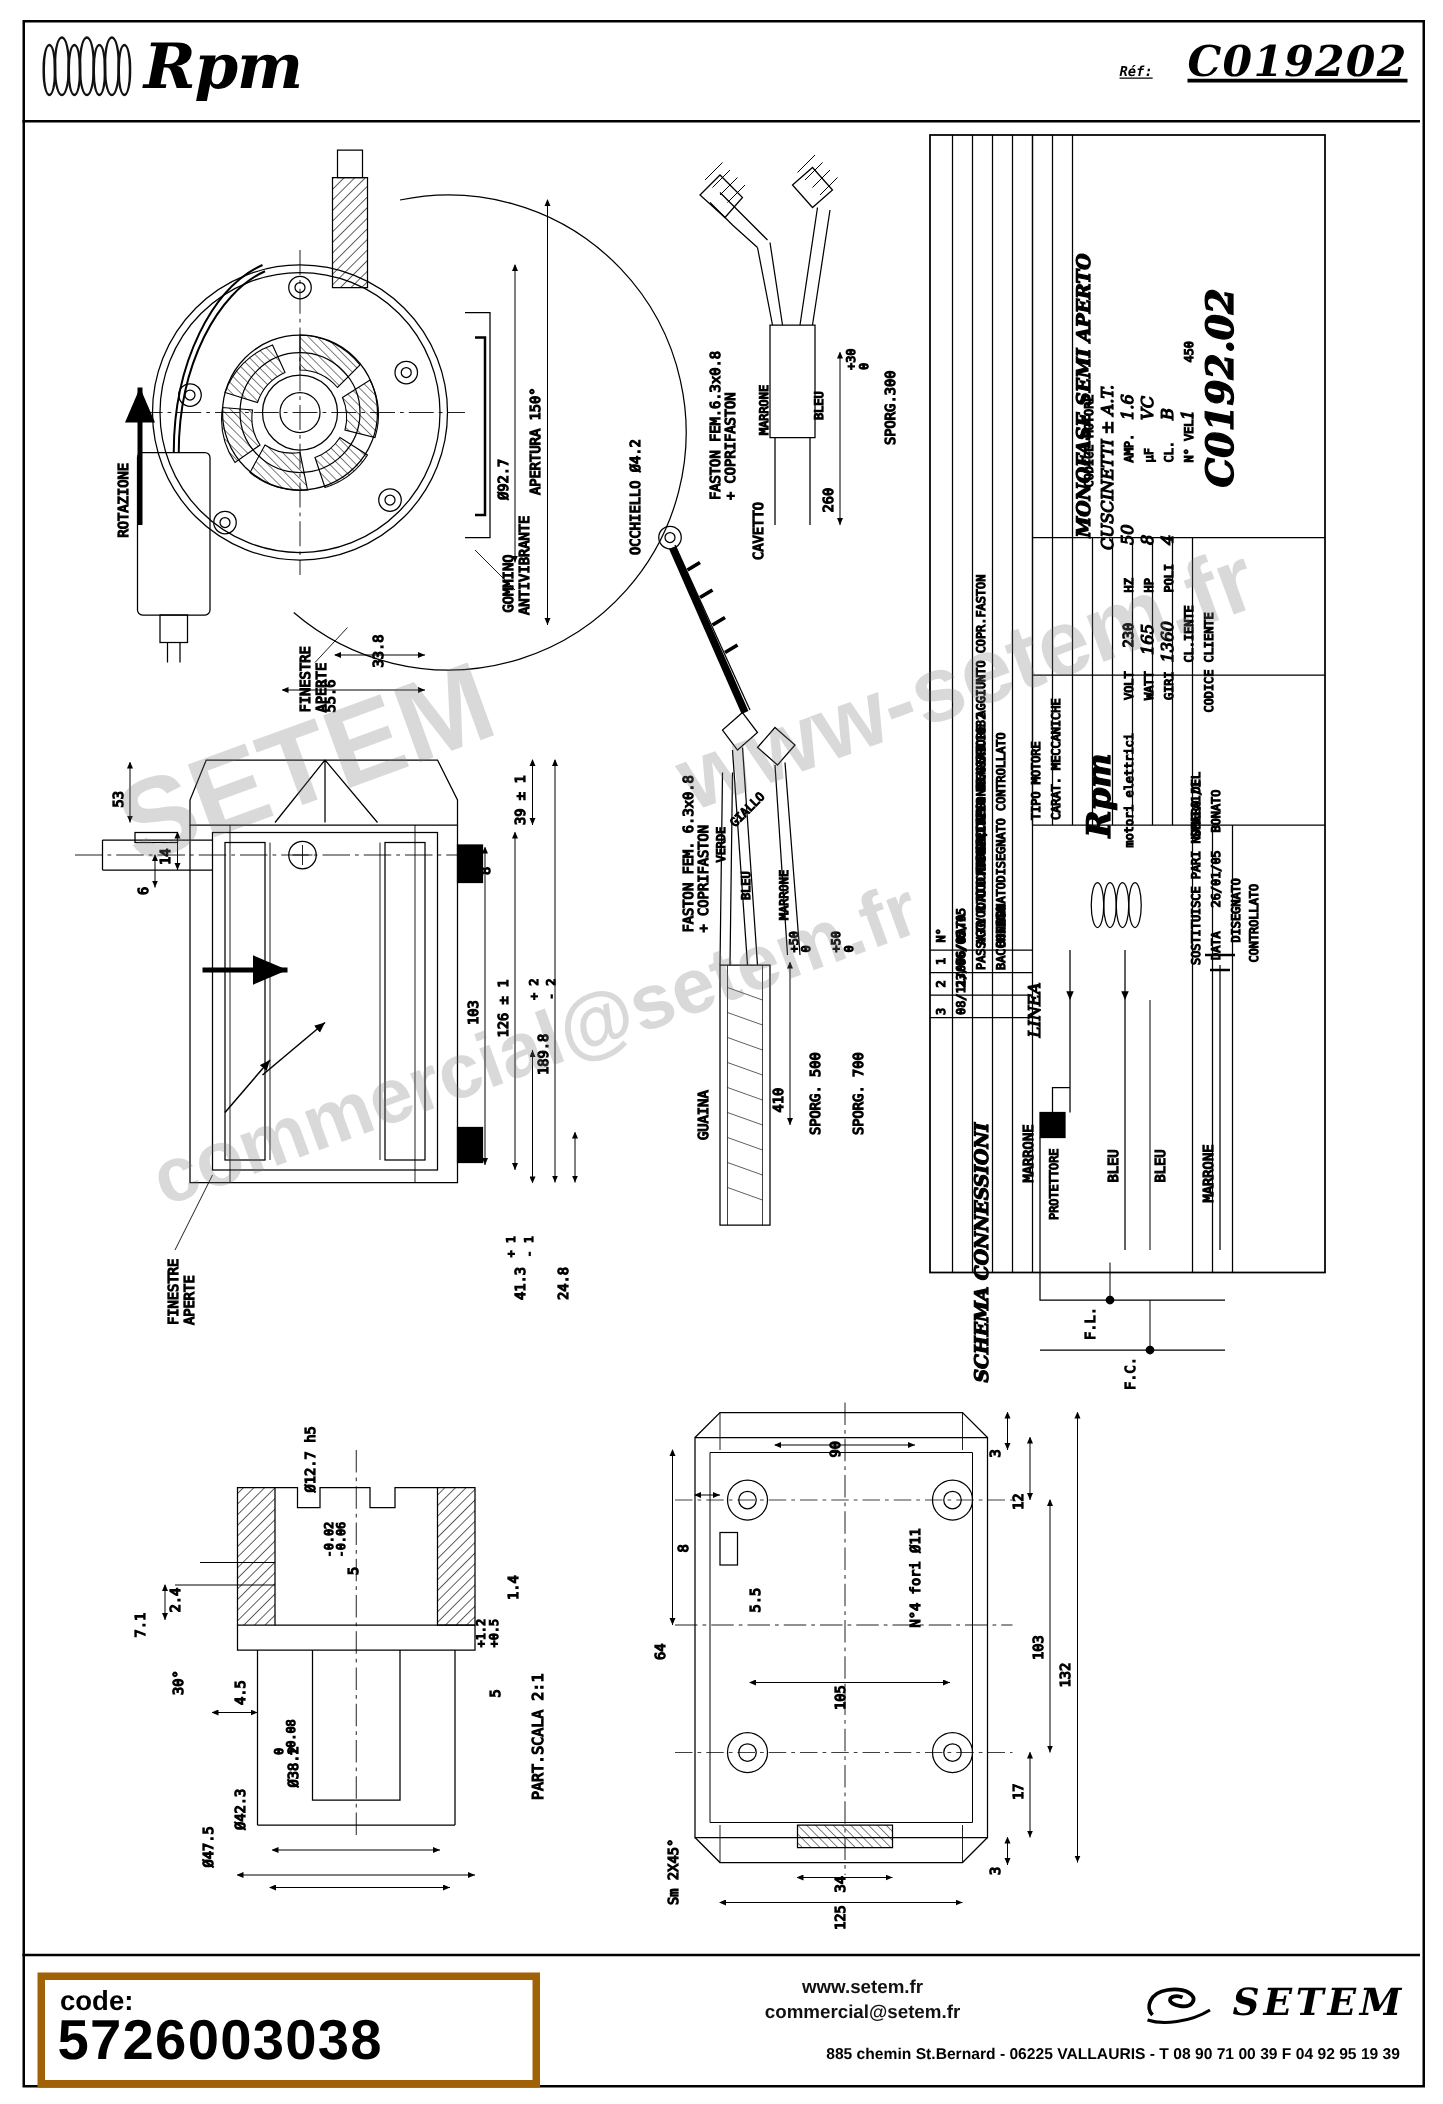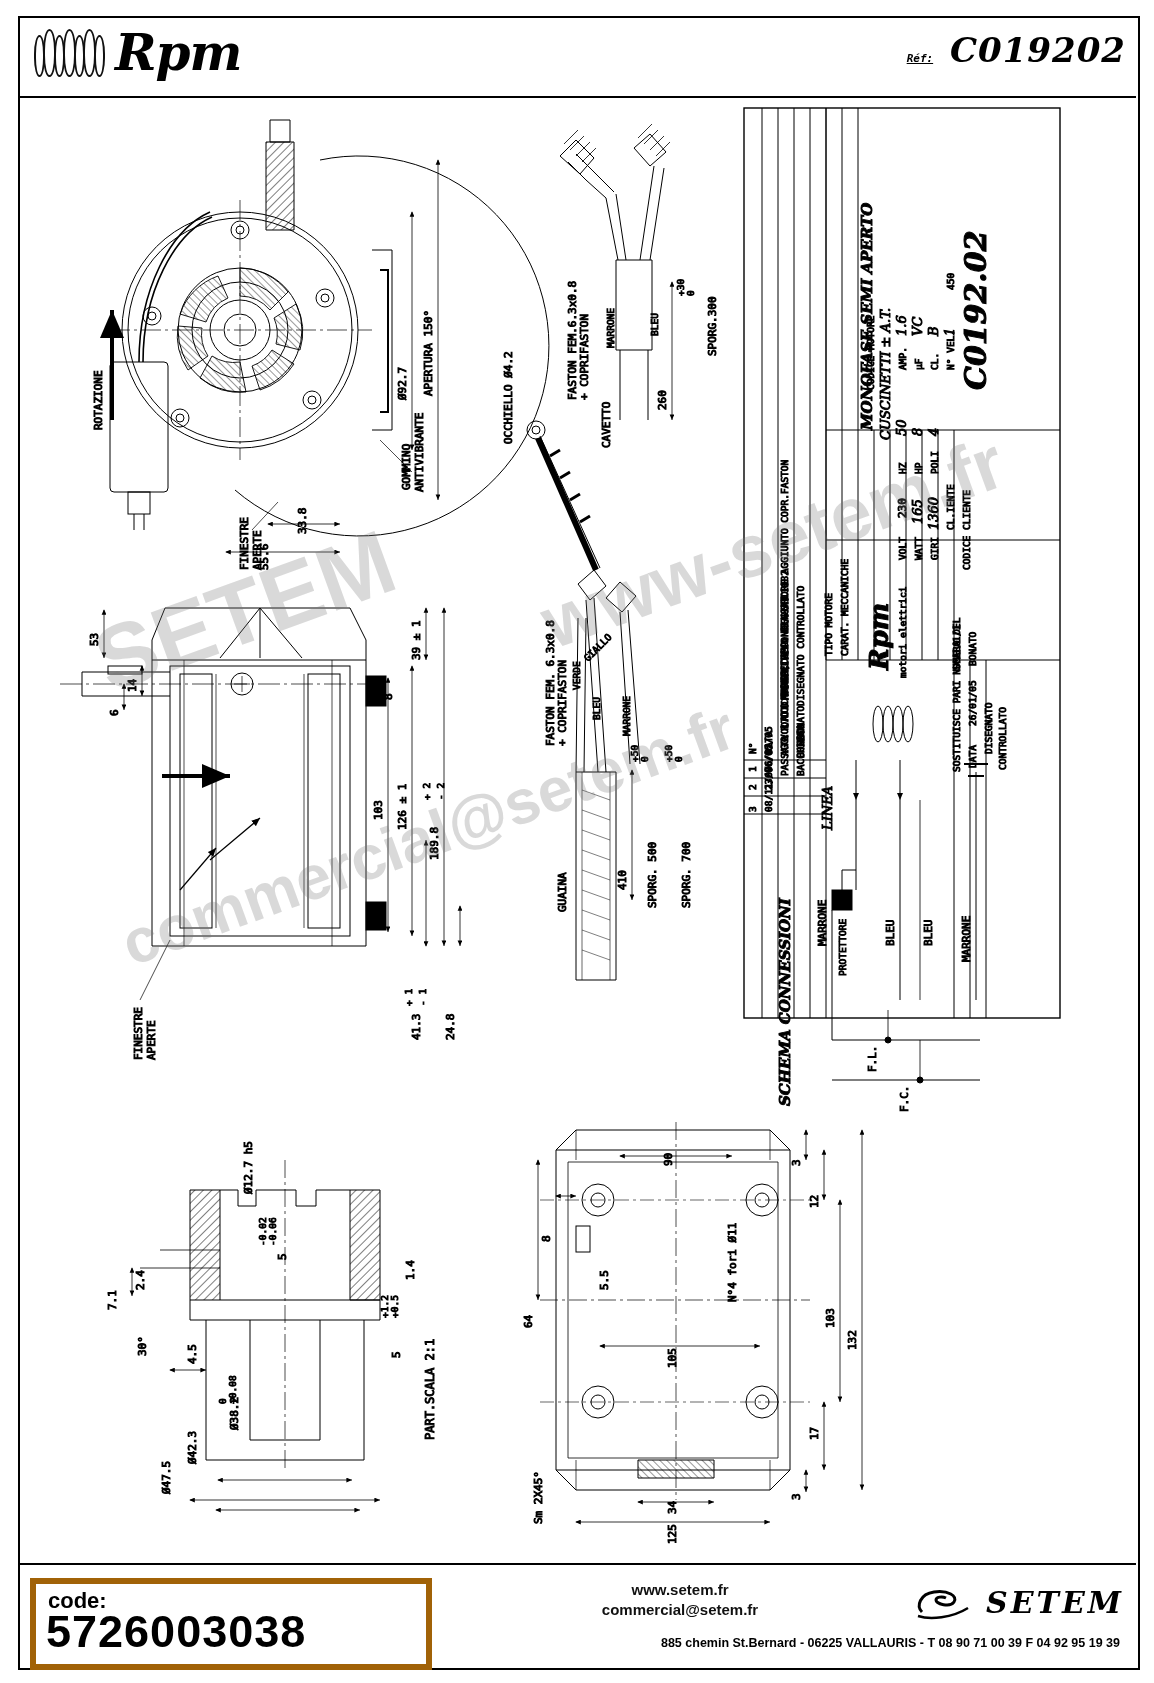--- a/index.html
+++ b/index.html
@@ -10,28 +10,28 @@
   .hdr-line{position:absolute;left:18px;top:96px;width:1118px;height:2px;background:#000;}
   .ftr-line{position:absolute;left:18px;top:1563px;width:1118px;height:2px;background:#000;}
 
   
   .logo{position:absolute;left:34px;top:28px;display:flex;align-items:center;}
   .coil{display:flex;align-items:flex-end;}
   .coil span{display:inline-block;width:7px;height:38px;border:2px solid #111;border-radius:50%/45%;margin-right:-2px;}
   .coil .big{height:44px;width:9px;}
   .logo-text{font-family:"DejaVu Serif", serif;font-style:italic;font-weight:bold;font-size:50px;letter-spacing:-1px;margin-left:12px;line-height:1;}
   .ref{position:absolute;right:40px;top:30px;font-family:"DejaVu Serif", serif;font-style:italic;font-weight:bold;font-size:34px;}
-  .ref .lbl{text-decoration:underline;margin-right:5px;}
-  .ref .val{letter-spacing:1px;}
+  .ref .lbl{text-decoration:underline;margin-right:16px;}
+  .ref .val{text-decoration:underline;letter-spacing:1px;}
 
   
   .code-box{position:absolute;left:30px;top:1578px;width:390px;height:80px;border:6px solid #a16207;}
   .code-lbl{position:absolute;left:12px;top:4px;font-size:22px;font-weight:bold;}
   .code-val{position:absolute;left:10px;top:22px;font-size:45px;font-weight:bold;letter-spacing:1px;}
-  .site{position:absolute;left:470px;top:1580px;width:420px;text-align:center;font-size:15px;font-weight:bold;color:#111;line-height:1.35;}
+  .site{position:absolute;left:480px;top:1580px;width:420px;text-align:center;font-size:15px;font-weight:bold;color:#111;line-height:1.35;}
   .addr{position:absolute;left:420px;top:1636px;width:700px;text-align:right;font-size:12.5px;font-weight:bold;}
   .setem-logo{position:absolute;right:42px;top:1585px;display:flex;align-items:center;}
   .setem-word{font-family:"DejaVu Serif", serif;font-style:italic;font-weight:bold;font-size:30px;letter-spacing:3px;}
   .setem-s{width:64px;height:34px;margin-right:8px;}
 
   
   .dwg{position:absolute;left:20px;top:100px;width:1114px;height:1460px;}
   svg{display:block;}
   .lbl{font-family:"DejaVu Sans Mono", monospace;font-size:11px;fill:#000;}
   .lbl-s{font-family:"DejaVu Sans Mono", monospace;font-size:9.5px;fill:#000;}

